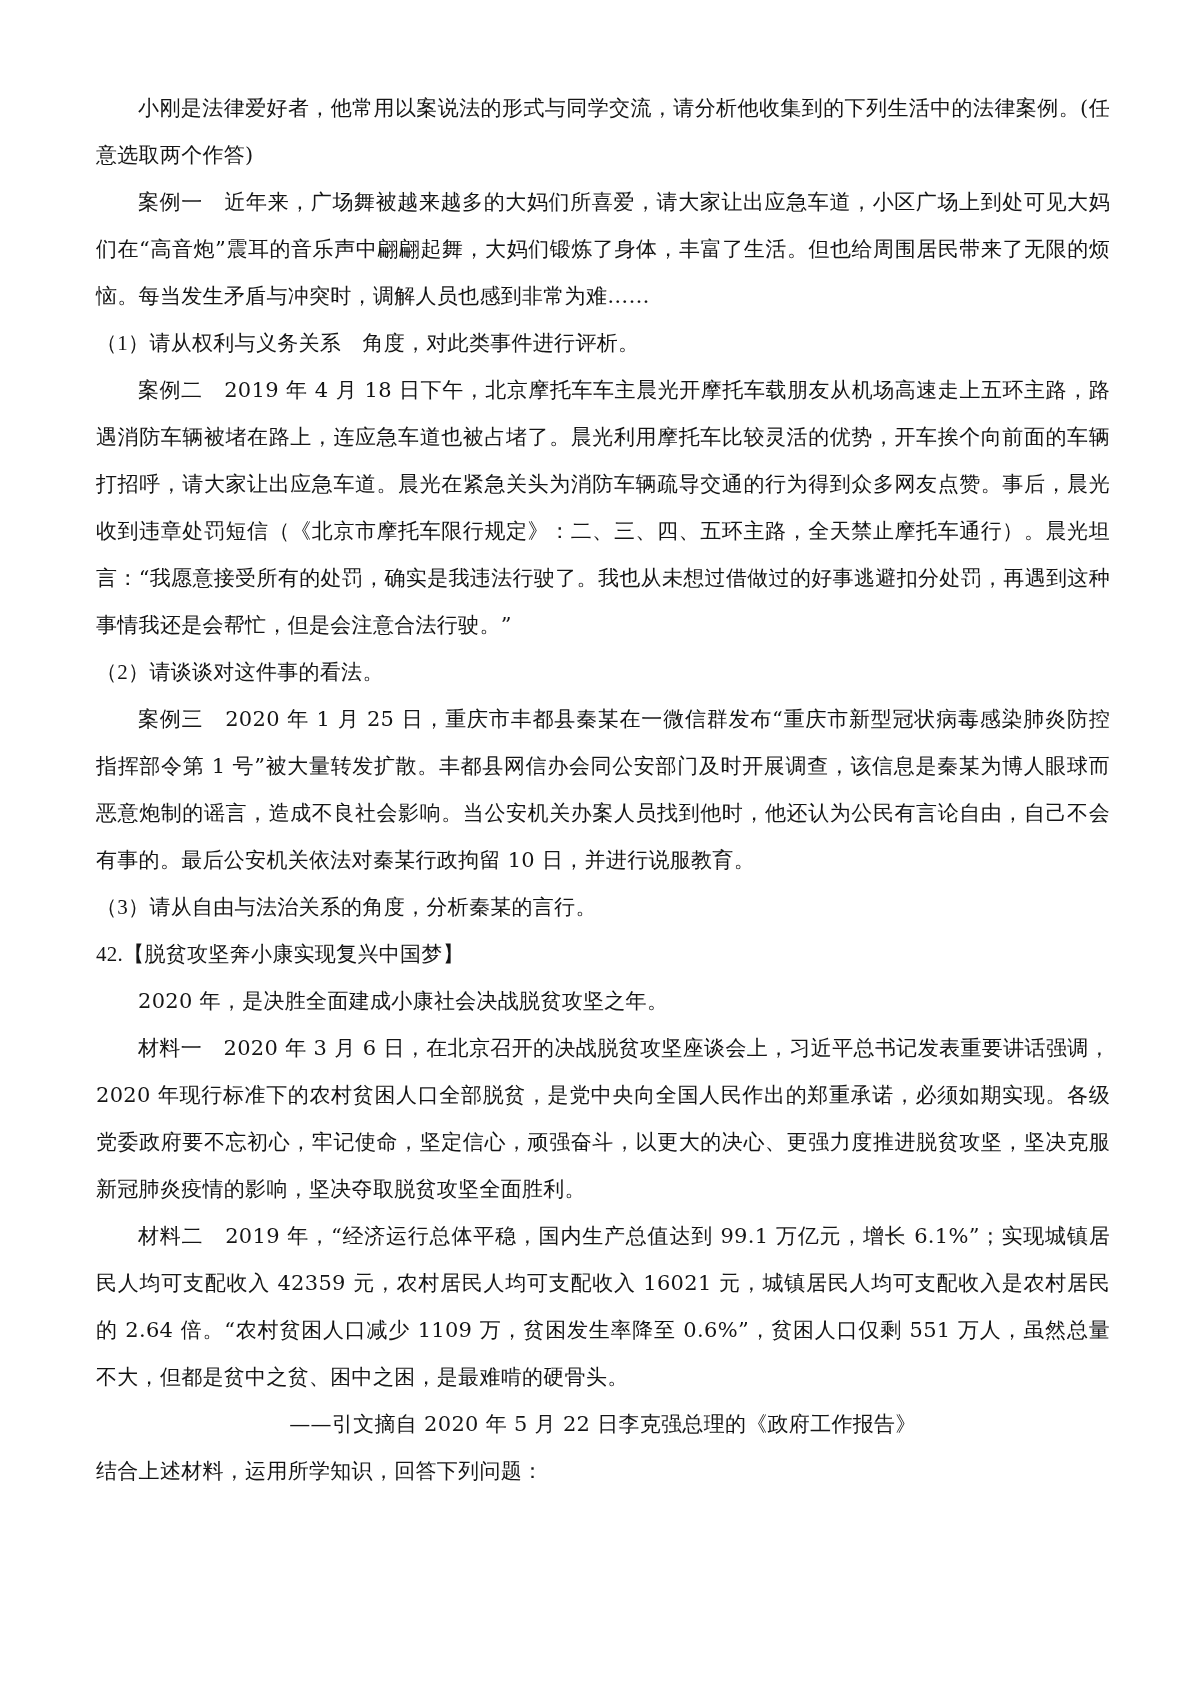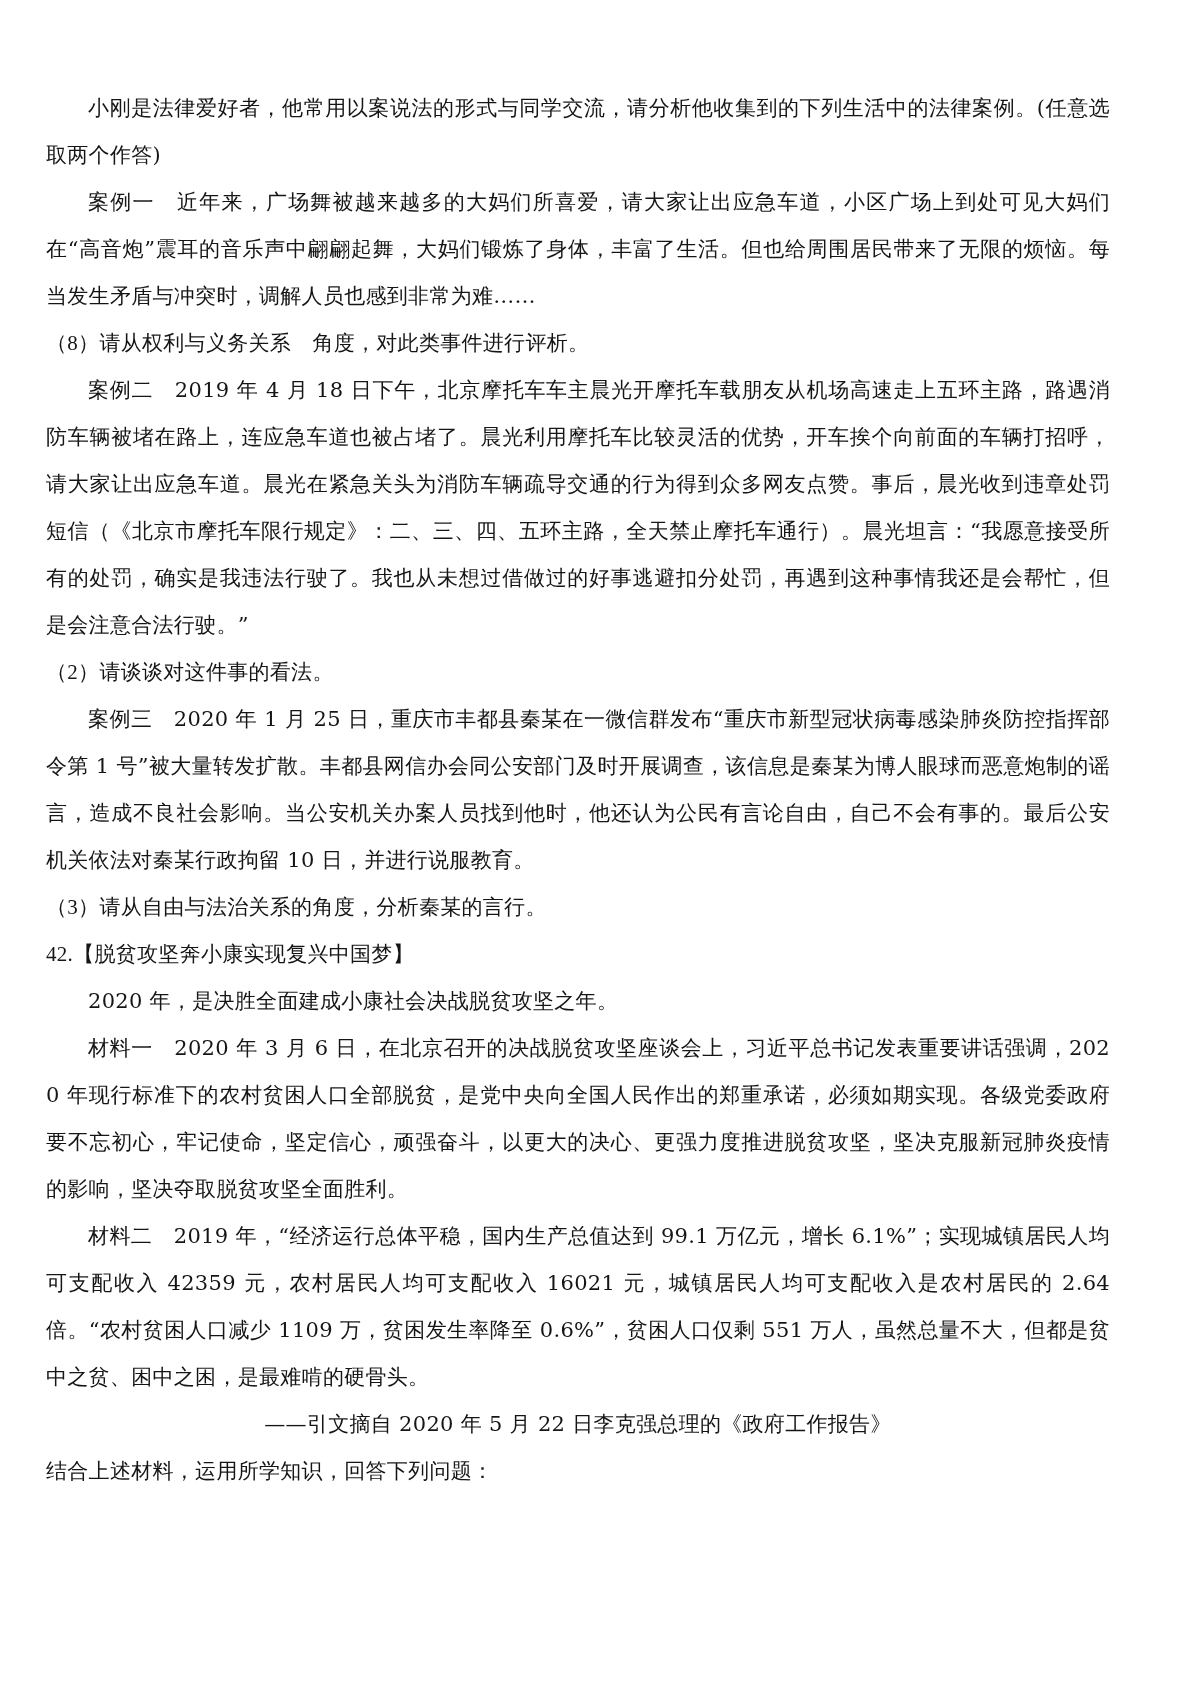--- a/index.html
+++ b/index.html
@@ -10,21 +10,21 @@
   body {
     width: 1200px;
     min-height: 1698px;
     position: relative;
     font-family: "Liberation Serif", serif;
   }
   .page {
     box-sizing: border-box;
     width: 1200px;
     min-height: 1698px;
-    padding: 85px 90px 60px 46px;
+    padding: 85px 90px 60px 96px;
     background: #ffffff;
     color: #151515;
   }
   p.para {
     margin: 0;
     font-size: 21px;
     line-height: 47px;
     text-align: justify;
     letter-spacing: 0.3px;
     word-break: break-all;
@@ -43,21 +43,21 @@
   p.right {
     text-align: center;
   }
 </style>
 </head>
 <body>
 
 <div class="page">
   <p class="para kai indent">小刚是法律爱好者，他常用以案说法的形式与同学交流，请分析他收集到的下列生活中的法律案例。(任意选取两个作答)</p>
   <p class="para kai indent">案例一　近年来，广场舞被越来越多的大妈们所喜爱，请大家让出应急车道，小区广场上到处可见大妈们在“高音炮”震耳的音乐声中翩翩起舞，大妈们锻炼了身体，丰富了生活。但也给周围居民带来了无限的烦恼。每当发生矛盾与冲突时，调解人员也感到非常为难……</p>
-  <p class="para song">（8）请从权利与义务关系　角度，对此类事件进行评析。</p>
+  <p class="para song">（1）请从权利与义务关系　角度，对此类事件进行评析。</p>
   <p class="para kai indent">案例二　2019 年 4 月 18 日下午，北京摩托车车主晨光开摩托车载朋友从机场高速走上五环主路，路遇消防车辆被堵在路上，连应急车道也被占堵了。晨光利用摩托车比较灵活的优势，开车挨个向前面的车辆打招呼，请大家让出应急车道。晨光在紧急关头为消防车辆疏导交通的行为得到众多网友点赞。事后，晨光收到违章处罚短信（《北京市摩托车限行规定》：二、三、四、五环主路，全天禁止摩托车通行）。晨光坦言：“我愿意接受所有的处罚，确实是我违法行驶了。我也从未想过借做过的好事逃避扣分处罚，再遇到这种事情我还是会帮忙，但是会注意合法行驶。”</p>
   <p class="para song">（2）请谈谈对这件事的看法。</p>
   <p class="para kai indent">案例三　2020 年 1 月 25 日，重庆市丰都县秦某在一微信群发布“重庆市新型冠状病毒感染肺炎防控指挥部令第 1 号”被大量转发扩散。丰都县网信办会同公安部门及时开展调查，该信息是秦某为博人眼球而恶意炮制的谣言，造成不良社会影响。当公安机关办案人员找到他时，他还认为公民有言论自由，自己不会有事的。最后公安机关依法对秦某行政拘留 10 日，并进行说服教育。</p>
   <p class="para song">（3）请从自由与法治关系的角度，分析秦某的言行。</p>
   <p class="para song">42.【脱贫攻坚奔小康实现复兴中国梦】</p>
   <p class="para kai indent">2020 年，是决胜全面建成小康社会决战脱贫攻坚之年。</p>
   <p class="para kai indent">材料一　2020 年 3 月 6 日，在北京召开的决战脱贫攻坚座谈会上，习近平总书记发表重要讲话强调，2020 年现行标准下的农村贫困人口全部脱贫，是党中央向全国人民作出的郑重承诺，必须如期实现。各级党委政府要不忘初心，牢记使命，坚定信心，顽强奋斗，以更大的决心、更强力度推进脱贫攻坚，坚决克服新冠肺炎疫情的影响，坚决夺取脱贫攻坚全面胜利。</p>
   <p class="para kai indent">材料二　2019 年，“经济运行总体平稳，国内生产总值达到 99.1 万亿元，增长 6.1%”；实现城镇居民人均可支配收入 42359 元，农村居民人均可支配收入 16021 元，城镇居民人均可支配收入是农村居民的 2.64 倍。“农村贫困人口减少 1109 万，贫困发生率降至 0.6%”，贫困人口仅剩 551 万人，虽然总量不大，但都是贫中之贫、困中之困，是最难啃的硬骨头。</p>
   <p class="para kai right">——引文摘自 2020 年 5 月 22 日李克强总理的《政府工作报告》</p>
   <p class="para song">结合上述材料，运用所学知识，回答下列问题：</p>

